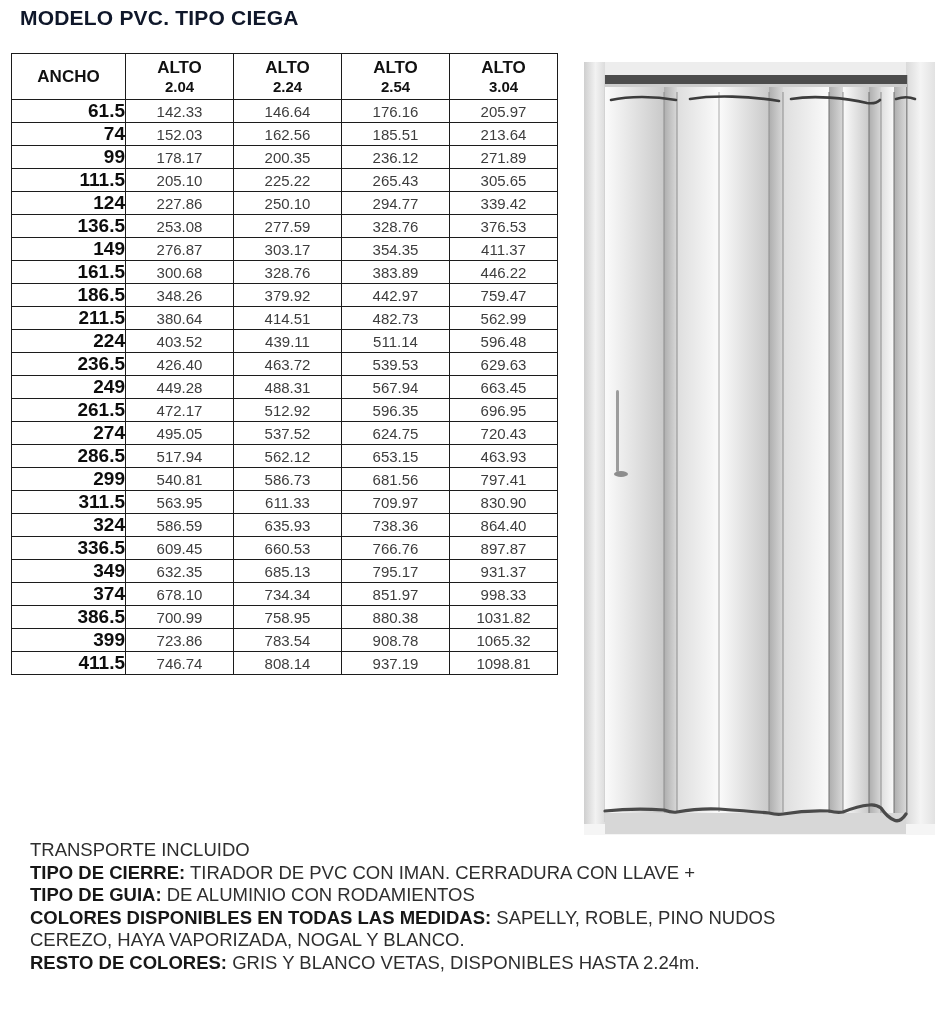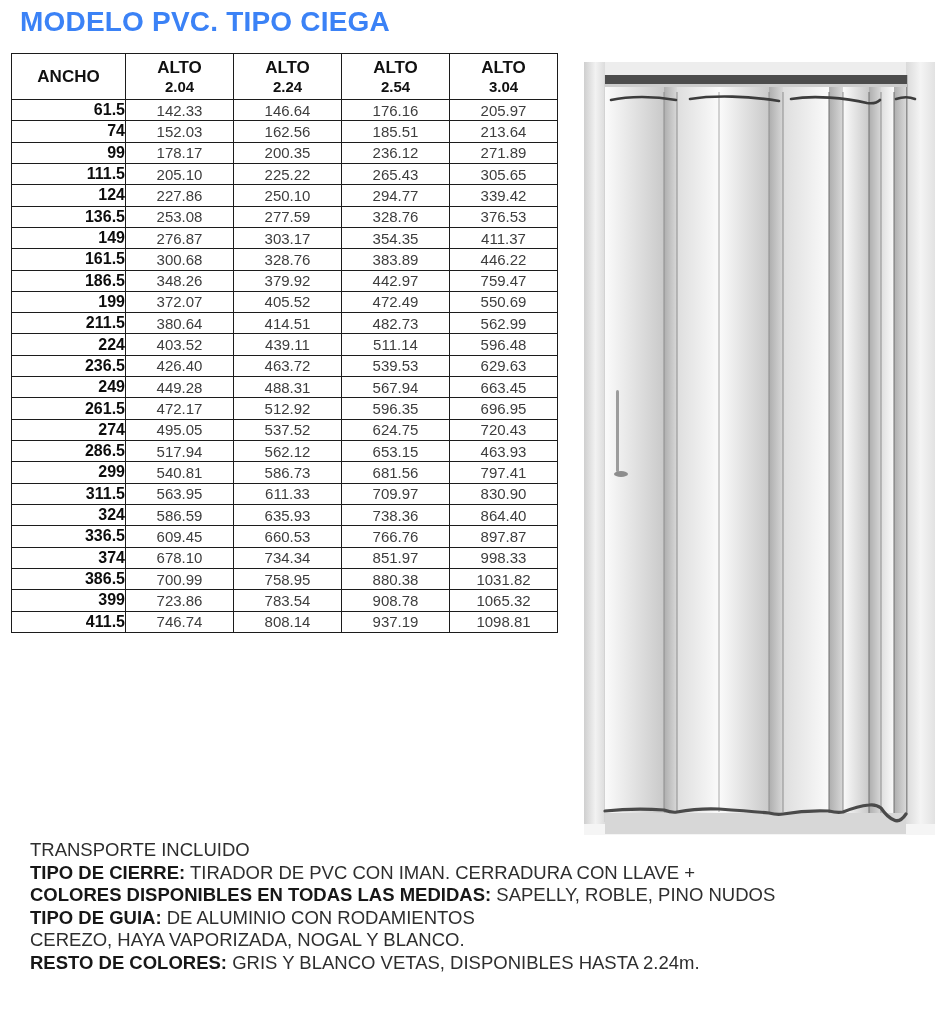--- a/index.html
+++ b/index.html
@@ -5,21 +5,21 @@
   html,body{margin:0;padding:0;background:#ffffff;}
   .page{
     position:relative;
     width:943px;height:1024px;
     background:#ffffff;
     font-family:"Liberation Sans", sans-serif;
     overflow:hidden;
   }
   .title{
     position:absolute;left:20px;top:6px;
-    font-size:28px;font-weight:bold;color:#3b82f6;
+    font-size:21px;font-weight:bold;color:#0f172a;
     letter-spacing:0.2px;margin:0;
   }
   
   table.price{
     position:absolute;left:11px;top:53px;
     width:546px;height:580px;
     border-collapse:collapse;table-layout:fixed;
     background:#fff;
   }
   table.price col.c-ancho{width:114px;}
@@ -31,21 +31,21 @@
   }
   table.price thead tr{height:46px;}
   .h-label{
     font-size:17px;font-weight:bold;color:#111;text-align:center;line-height:20px;
   }
   .h-sub{
     font-size:15px;font-weight:bold;color:#111;text-align:center;line-height:17px;
   }
   td.ancho-cell{
     text-align:right;padding-right:9px;
-    font-weight:bold;font-size:16px;color:#0d0d0d;
+    font-weight:bold;font-size:19px;color:#0d0d0d;
   }
   td.price-cell{
     text-align:center;
     font-size:15px;color:#3d3d3d;
   }
   
   .notes{
     position:absolute;left:30px;top:839px;width:890px;
   }
   .note-line{
@@ -155,27 +155,20 @@
           <td class="price-cell">446.22</td>
         </tr>
         <tr>
           <td class="ancho-cell">186.5</td>
           <td class="price-cell">348.26</td>
           <td class="price-cell">379.92</td>
           <td class="price-cell">442.97</td>
           <td class="price-cell">759.47</td>
         </tr>
         <tr>
-          <td class="ancho-cell">199</td>
-          <td class="price-cell">372.07</td>
-          <td class="price-cell">405.52</td>
-          <td class="price-cell">472.49</td>
-          <td class="price-cell">550.69</td>
-        </tr>
-        <tr>
           <td class="ancho-cell">211.5</td>
           <td class="price-cell">380.64</td>
           <td class="price-cell">414.51</td>
           <td class="price-cell">482.73</td>
           <td class="price-cell">562.99</td>
         </tr>
         <tr>
           <td class="ancho-cell">224</td>
           <td class="price-cell">403.52</td>
           <td class="price-cell">439.11</td>
@@ -237,20 +230,27 @@
           <td class="price-cell">635.93</td>
           <td class="price-cell">738.36</td>
           <td class="price-cell">864.40</td>
         </tr>
         <tr>
           <td class="ancho-cell">336.5</td>
           <td class="price-cell">609.45</td>
           <td class="price-cell">660.53</td>
           <td class="price-cell">766.76</td>
           <td class="price-cell">897.87</td>
+        </tr>
+        <tr>
+          <td class="ancho-cell">349</td>
+          <td class="price-cell">632.35</td>
+          <td class="price-cell">685.13</td>
+          <td class="price-cell">795.17</td>
+          <td class="price-cell">931.37</td>
         </tr>
         <tr>
           <td class="ancho-cell">374</td>
           <td class="price-cell">678.10</td>
           <td class="price-cell">734.34</td>
           <td class="price-cell">851.97</td>
           <td class="price-cell">998.33</td>
         </tr>
         <tr>
           <td class="ancho-cell">386.5</td>
@@ -357,19 +357,19 @@
 
       <rect x="21" y="751" width="301" height="21" fill="#d7d7d7"></rect>
 
       <path d="M21,749 Q50,746 80,748 Q88,751 93,750 Q115,746 135,747 Q165,749 185,751 Q193,753 199,752 Q222,748 245,749 Q253,751 259,750 Q274,744 285,743 Q292,742 297,746 Q303,755 310,758 Q316,761 322,752" stroke="#4a4a4a" stroke-width="3.2" fill="none" stroke-linecap="round"></path>
     </svg>
   </figure>
 
   <div class="notes" id="notes">
       <div class="note-line"><span class="note-text">TRANSPORTE INCLUIDO</span></div>
       <div class="note-line"><span class="note-label">TIPO DE CIERRE:</span> <span class="note-text">TIRADOR DE PVC CON IMAN. CERRADURA CON LLAVE +</span></div>
+      <div class="note-line"><span class="note-label">TIPO DE GUIA:</span> <span class="note-text">DE ALUMINIO CON RODAMIENTOS</span></div>
       <div class="note-line"><span class="note-label">COLORES DISPONIBLES EN TODAS LAS MEDIDAS:</span> <span class="note-text">SAPELLY, ROBLE, PINO NUDOS</span></div>
-      <div class="note-line"><span class="note-label">TIPO DE GUIA:</span> <span class="note-text">DE ALUMINIO CON RODAMIENTOS</span></div>
       <div class="note-line"><span class="note-text">CEREZO, HAYA VAPORIZADA, NOGAL Y BLANCO.</span></div>
       <div class="note-line"><span class="note-label">RESTO DE COLORES:</span> <span class="note-text">GRIS Y BLANCO VETAS, DISPONIBLES HASTA 2.24m.</span></div>
     </div>
 
 </div>
 
 </body></html>

